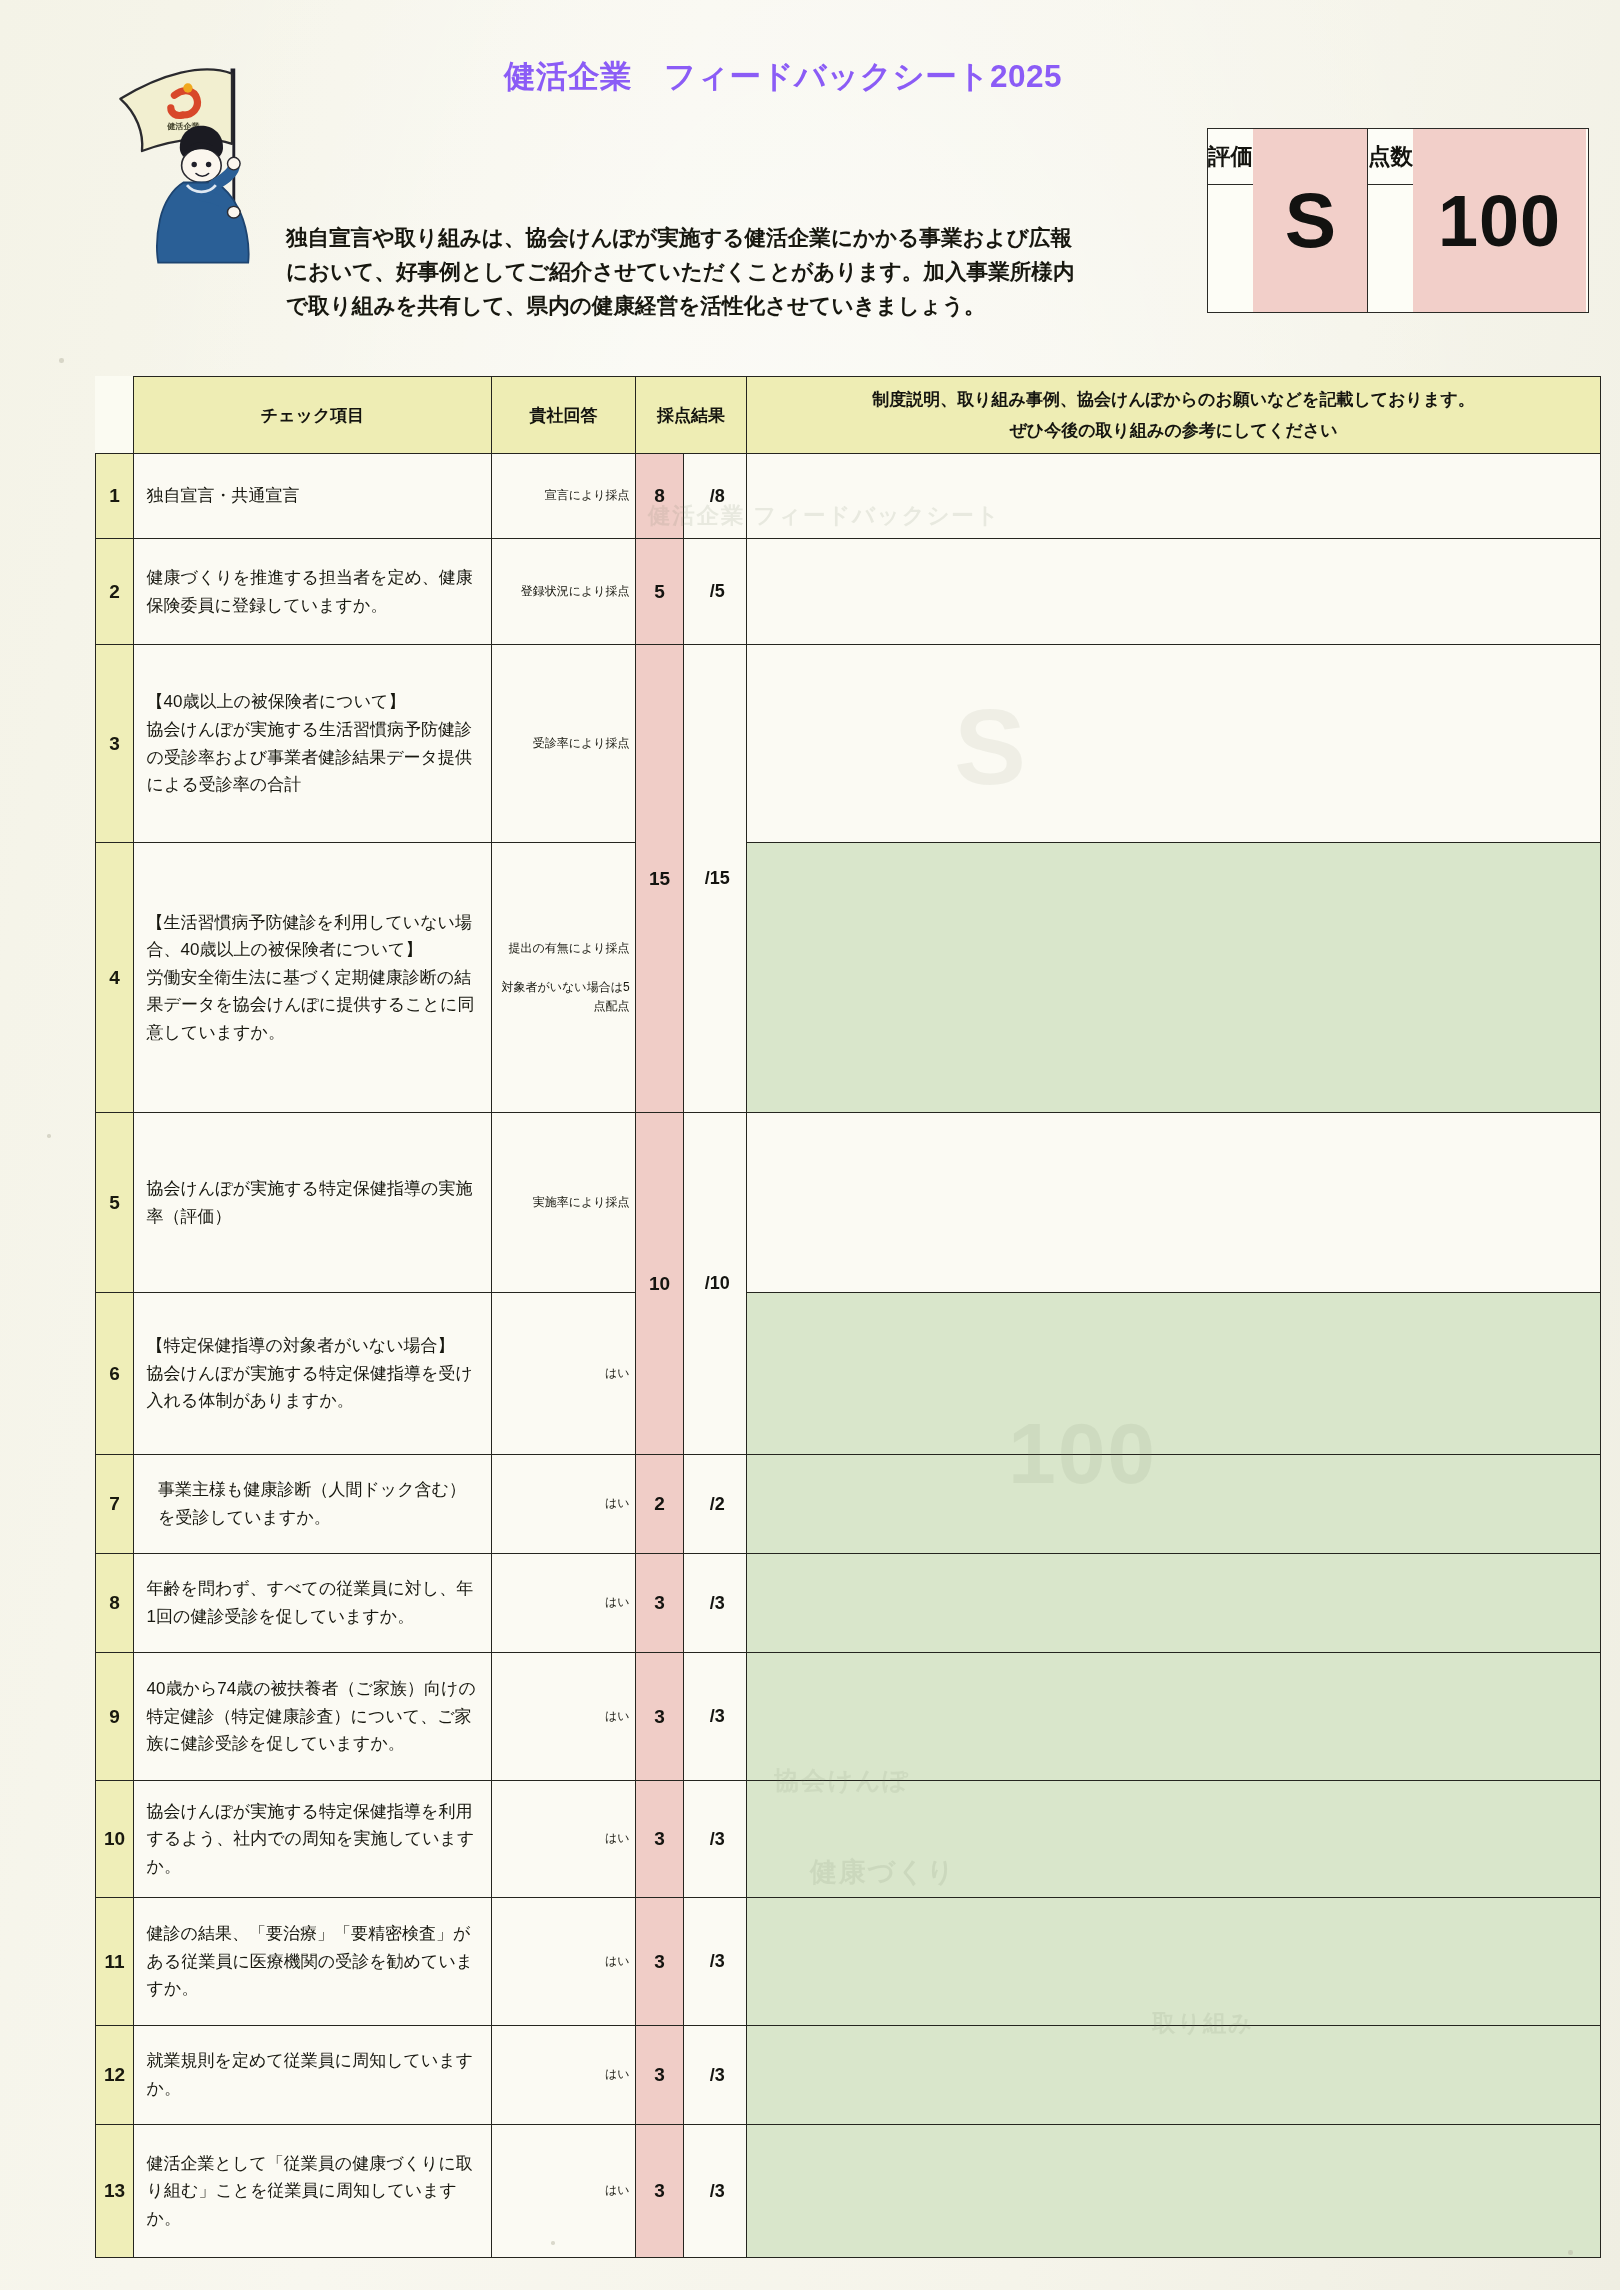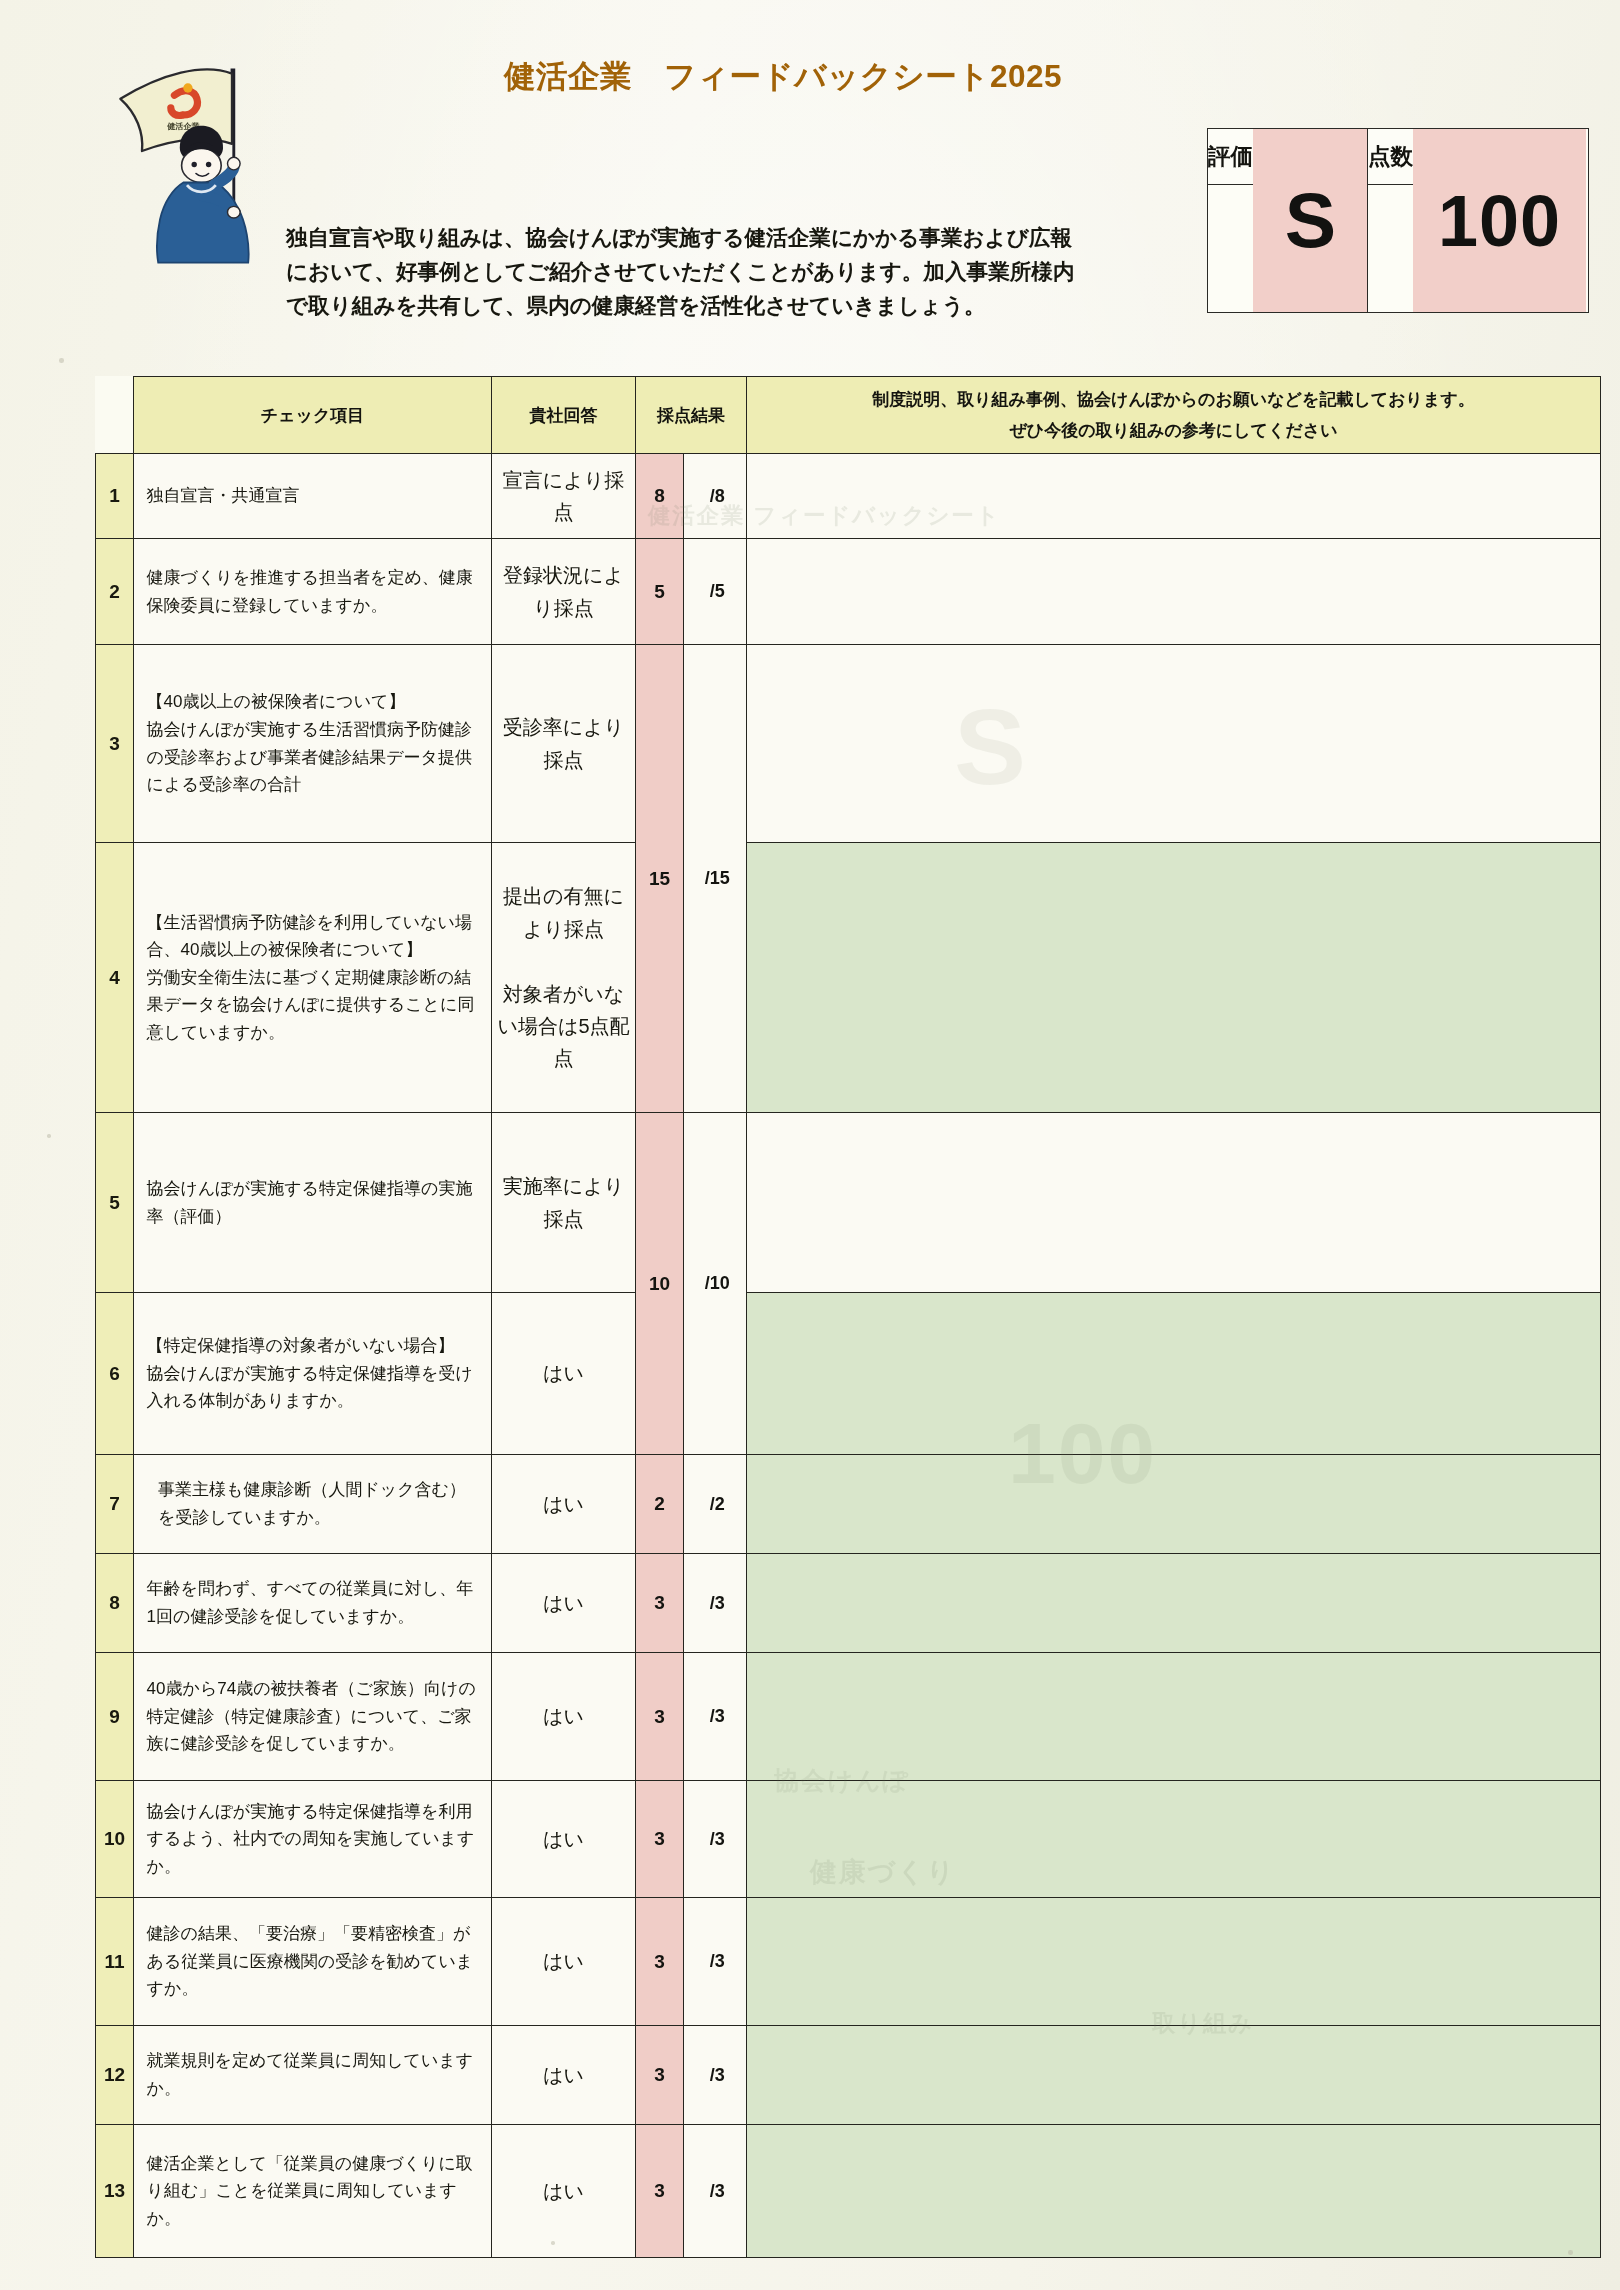--- a/index.html
+++ b/index.html
@@ -25,21 +25,21 @@
   .header{
     position:absolute;left:0;top:0;width:1620px;height:351px;
   }
   .mascot{
     position:absolute;left:97px;top:43px;width:189px;height:225px;
   }
   .doc-title{
     position:absolute;left:504px;top:56px;
     font-size:31.5px;font-weight:bold;letter-spacing:0.5px;
     white-space:nowrap;
-    color:#a16207;
+    color:#8b5cf6;
   }
   .intro-1{
     position:absolute;left:286px;top:128px;width:792px;
     font-size:21.6px;font-weight:bold;line-height:1.48;
     color:#17170f;
   }
   .intro-2{
     position:absolute;left:286px;top:221px;width:797px;
     font-size:21.6px;font-weight:bold;line-height:1.58;
     color:#17170f;
@@ -121,22 +121,22 @@
   }
   td.item{
     background:#fbfaf3;
     font-size:17px;line-height:1.62;
     padding:9px 10.8px 9px 12.6px;
     color:#17170f;
     margin-left:33px;
   }
   td.ans{
     background:#fbfaf3;
-    text-align:center;
-    font-size:20px;line-height:1.62;
+    text-align:right;
+    font-size:12px;line-height:1.62;
     padding:7.2px 5.4px;
     color:#17170f;
   }
   td.got{
     background:#f0cdc7;
     text-align:center;
     font-size:19px;font-weight:bold;
     color:#141410;
   }
   td.max{

